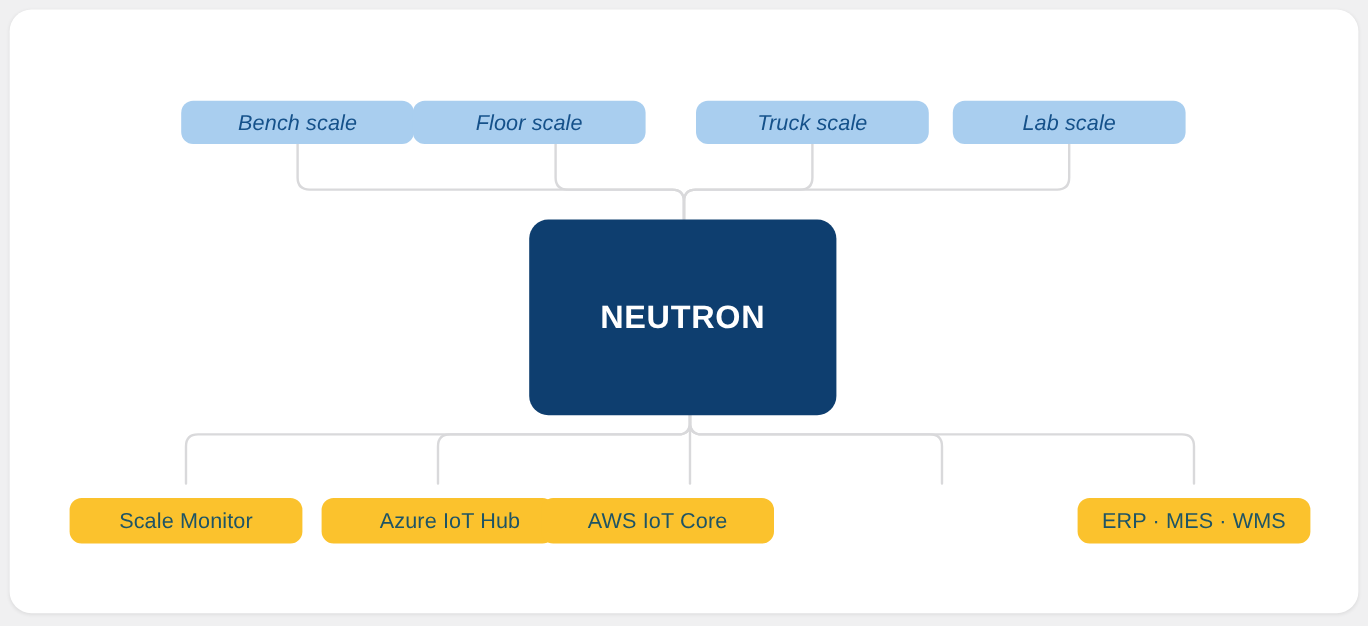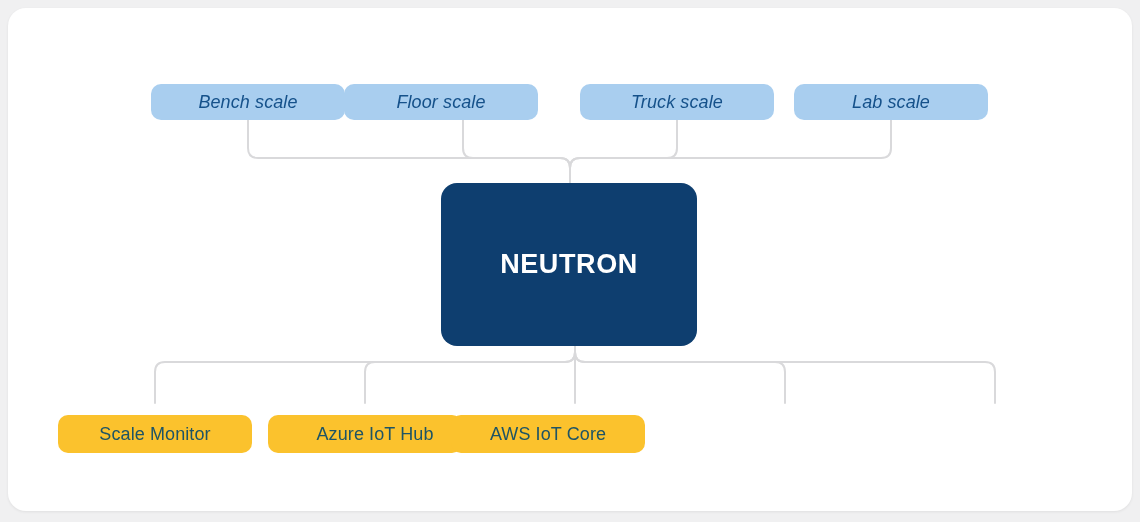--- a/index.html
+++ b/index.html
@@ -144,13 +144,16 @@
 
   <div class="node node-destination pos-dst-0">
     <span>Scale Monitor</span>
   </div>
   <div class="node node-destination pos-dst-1">
     <span>Azure IoT Hub</span>
   </div>
   <div class="node node-destination pos-dst-2">
     <span>AWS IoT Core</span>
   </div>
+  <div class="node node-destination pos-dst-4">
+    <span>ERP · MES · WMS</span>
+  </div>
 </div>
 
 </body></html>

